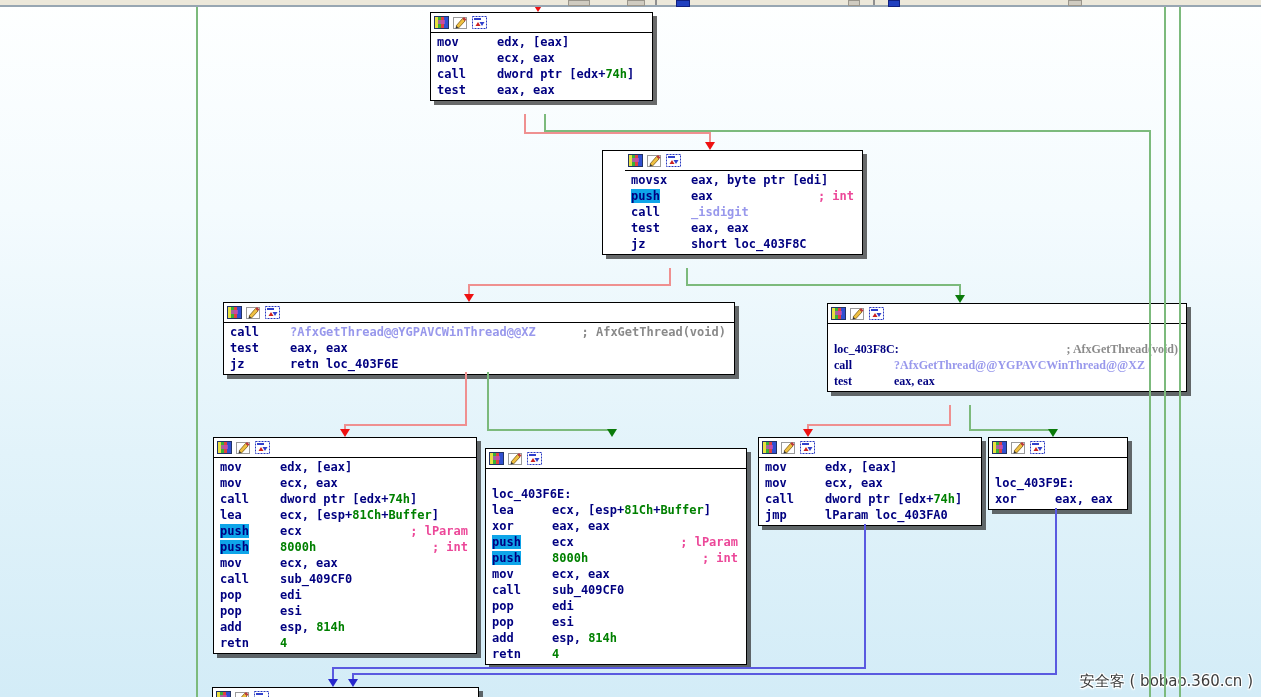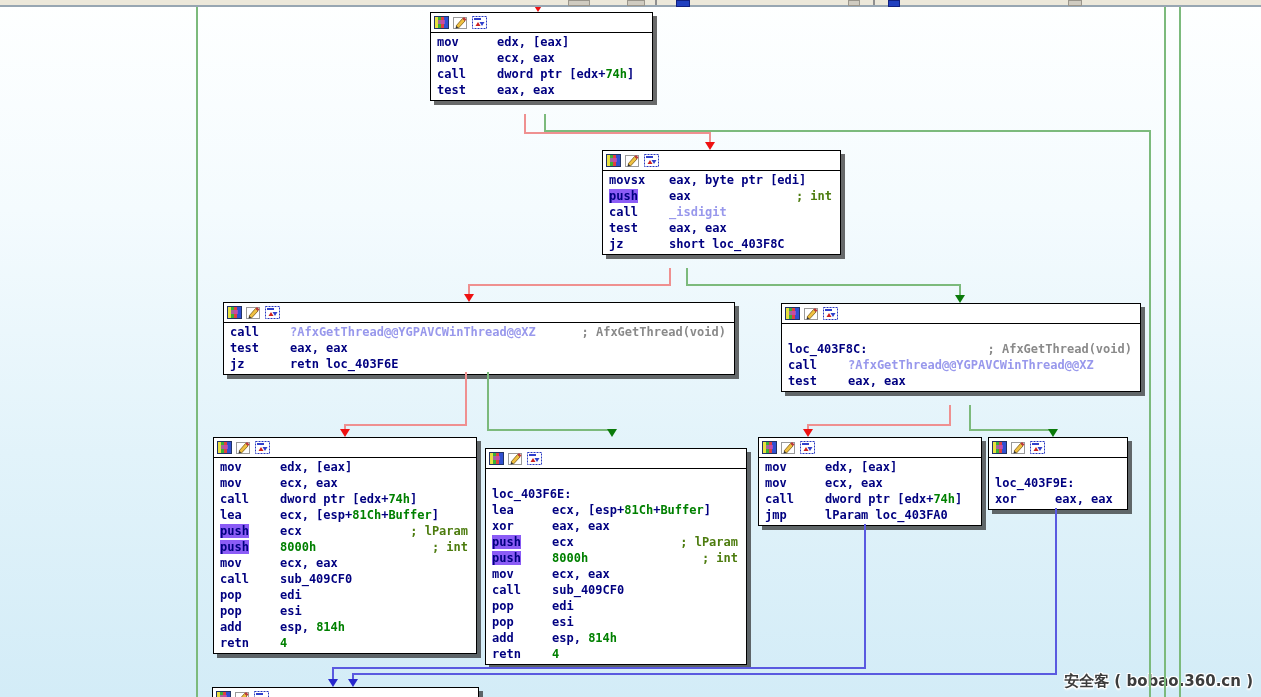--- a/index.html
+++ b/index.html
@@ -20,35 +20,35 @@
   .block{position:absolute;background:#ffffff;border:1px solid #000;box-shadow:4px 4px 0 rgba(35,35,35,0.68);z-index:2;}
   .btitle{height:17px;border-bottom:1px solid #000;display:flex;align-items:center;gap:4px;padding:1px 3px;background:#fff;}
   .icon{width:15px;height:13px;display:inline-block;line-height:0;}
   .bbody{padding:1px 0 2px 0;}
   .line{position:relative;height:16px;line-height:16px;font-size:12px;font-weight:bold;white-space:pre;padding-left:6px;color:#000080;}
   .mncol{display:inline-block;width:60px;}
   .sd{color:#000080}
   .sn{color:#008000}
   .si{color:#9898ec}
   .cg{color:#8a8a8a}
-  .cb{color:#4d7c0f}
-  .hl{background:#8b5cf6}
+  .cb{color:#ec4899}
+  .hl{background:#0ea5e9}
   .cmt{position:absolute;right:8px;top:0;}
 
   
   .edge-layer{position:absolute;inset:0;z-index:5;pointer-events:none;}
   .e-red{fill:none;stroke:#ef9090;stroke-width:2}
   .a-red{fill:#ee1111}
   .e-green{fill:none;stroke:#7cba7c;stroke-width:2}
   .a-green{fill:#0a7a0a}
   .e-blue{fill:none;stroke:#5a5ae0;stroke-width:2}
   .a-blue{fill:#2828cc}
 
   .watermark{position:absolute;right:8px;bottom:6px;z-index:4;
-    font-family:"DejaVu Sans",sans-serif;font-size:15px;font-weight:bold;color:#3c3c3c;
+    font-family:"DejaVu Sans",sans-serif;font-size:15px;font-weight:normal;color:#3c3c3c;
     text-shadow:-1px -1px 0 #fff,1px -1px 0 #fff,-1px 1px 0 #fff,1px 1px 0 #fff,0 2px 2px rgba(255,255,255,.9);}
 </style>
 </head>
 <body>
 
 <div class="toolbar-strip">
   <div class="tb-frag" style="left:568px;width:20px"></div>
   <div class="tb-frag" style="left:627px;width:16px"></div>
   <div class="tb-sep" style="left:655px"></div>
   <div class="tb-frag blue" style="left:676px;width:12px"></div>
@@ -82,21 +82,21 @@
             <path d="M7.5 6 L10 10 L12.5 6 Z" fill="#3040cc"></path>
           </svg></span>
       </div>
       <div class="bbody">
         <div class="line"><span class="mncol"><span class="sd">mov</span></span><span class="sd">edx, [eax]</span></div>
         <div class="line"><span class="mncol"><span class="sd">mov</span></span><span class="sd">ecx, eax</span></div>
         <div class="line"><span class="mncol"><span class="sd">call</span></span><span class="sd">dword ptr [edx+</span><span class="sn">74h</span><span class="sd">]</span></div>
         <div class="line"><span class="mncol"><span class="sd">test</span></span><span class="sd">eax, eax</span></div>
       </div>
     </div>
-    <div class="block" style="left: 602px; top: 150px; width: 237px;">
+    <div class="block" style="left: 602px; top: 150px; width: 237px; padding-left: 22px;">
       <div class="btitle">
         <span class="icon"><svg width="15" height="13" viewBox="0 0 15 13">
             <rect x="0" y="0" width="15" height="13" fill="#223366"></rect>
             <rect x="1" y="1" width="3" height="11" fill="#e8e040"></rect>
             <rect x="4" y="1" width="3" height="11" fill="#38b038"></rect>
             <rect x="7" y="1" width="3" height="11" fill="#e04040"></rect>
             <rect x="10" y="1" width="4" height="11" fill="#3050d0"></rect>
             <rect x="4" y="4" width="7" height="4" fill="#c050c0" opacity="0.75"></rect>
           </svg></span>
         <span class="icon"><svg width="15" height="13" viewBox="0 0 15 13">
@@ -142,21 +142,21 @@
             <path d="M3.5 10 L6 6 L8.5 10 Z" fill="#cc2020"></path>
             <path d="M7.5 6 L10 10 L12.5 6 Z" fill="#3040cc"></path>
           </svg></span>
       </div>
       <div class="bbody">
         <div class="line"><span class="mncol"><span class="sd">call</span></span><span class="si">?AfxGetThread@@YGPAVCWinThread@@XZ</span><span class="cmt cg">; AfxGetThread(void)</span></div>
         <div class="line"><span class="mncol"><span class="sd">test</span></span><span class="sd">eax, eax</span></div>
         <div class="line"><span class="mncol"><span class="sd">jz</span></span><span class="sd">retn loc_403F6E</span></div>
       </div>
     </div>
-    <div class="block" style="left: 781px; top: 303px; width: 358px;">
+    <div class="block" style="left: 827px; top: 303px; width: 358px; font-family: Liberation Serif, serif;">
       <div class="btitle">
         <span class="icon"><svg width="15" height="13" viewBox="0 0 15 13">
             <rect x="0" y="0" width="15" height="13" fill="#223366"></rect>
             <rect x="1" y="1" width="3" height="11" fill="#e8e040"></rect>
             <rect x="4" y="1" width="3" height="11" fill="#38b038"></rect>
             <rect x="7" y="1" width="3" height="11" fill="#e04040"></rect>
             <rect x="10" y="1" width="4" height="11" fill="#3050d0"></rect>
             <rect x="4" y="4" width="7" height="4" fill="#c050c0" opacity="0.75"></rect>
           </svg></span>
         <span class="icon"><svg width="15" height="13" viewBox="0 0 15 13">

